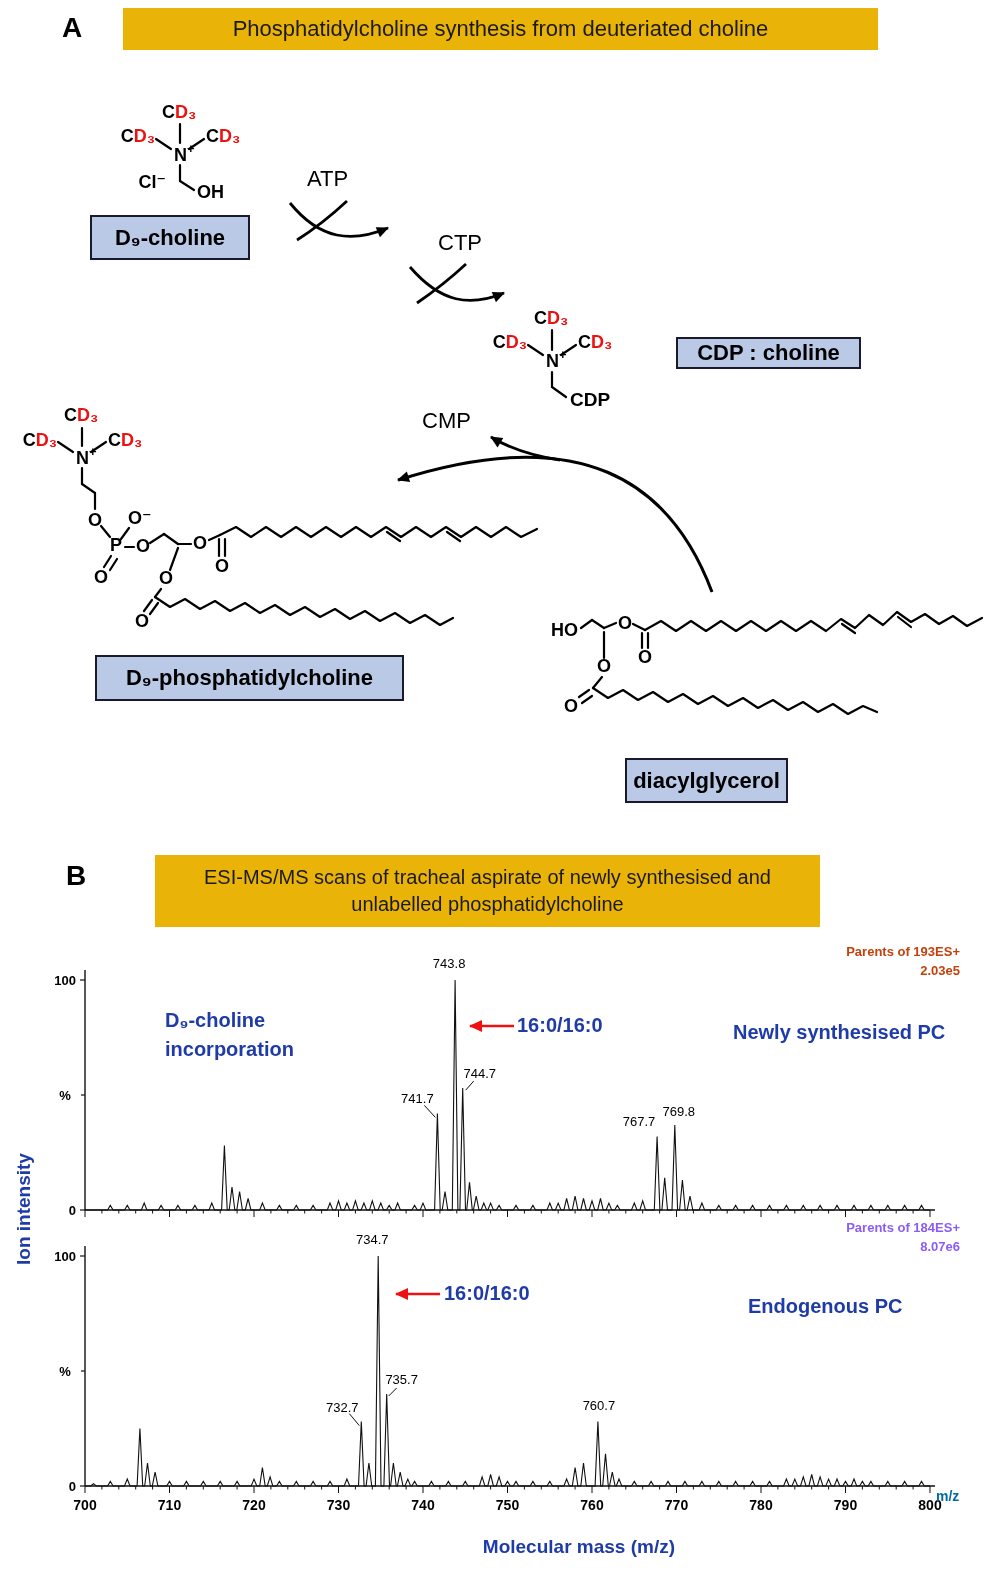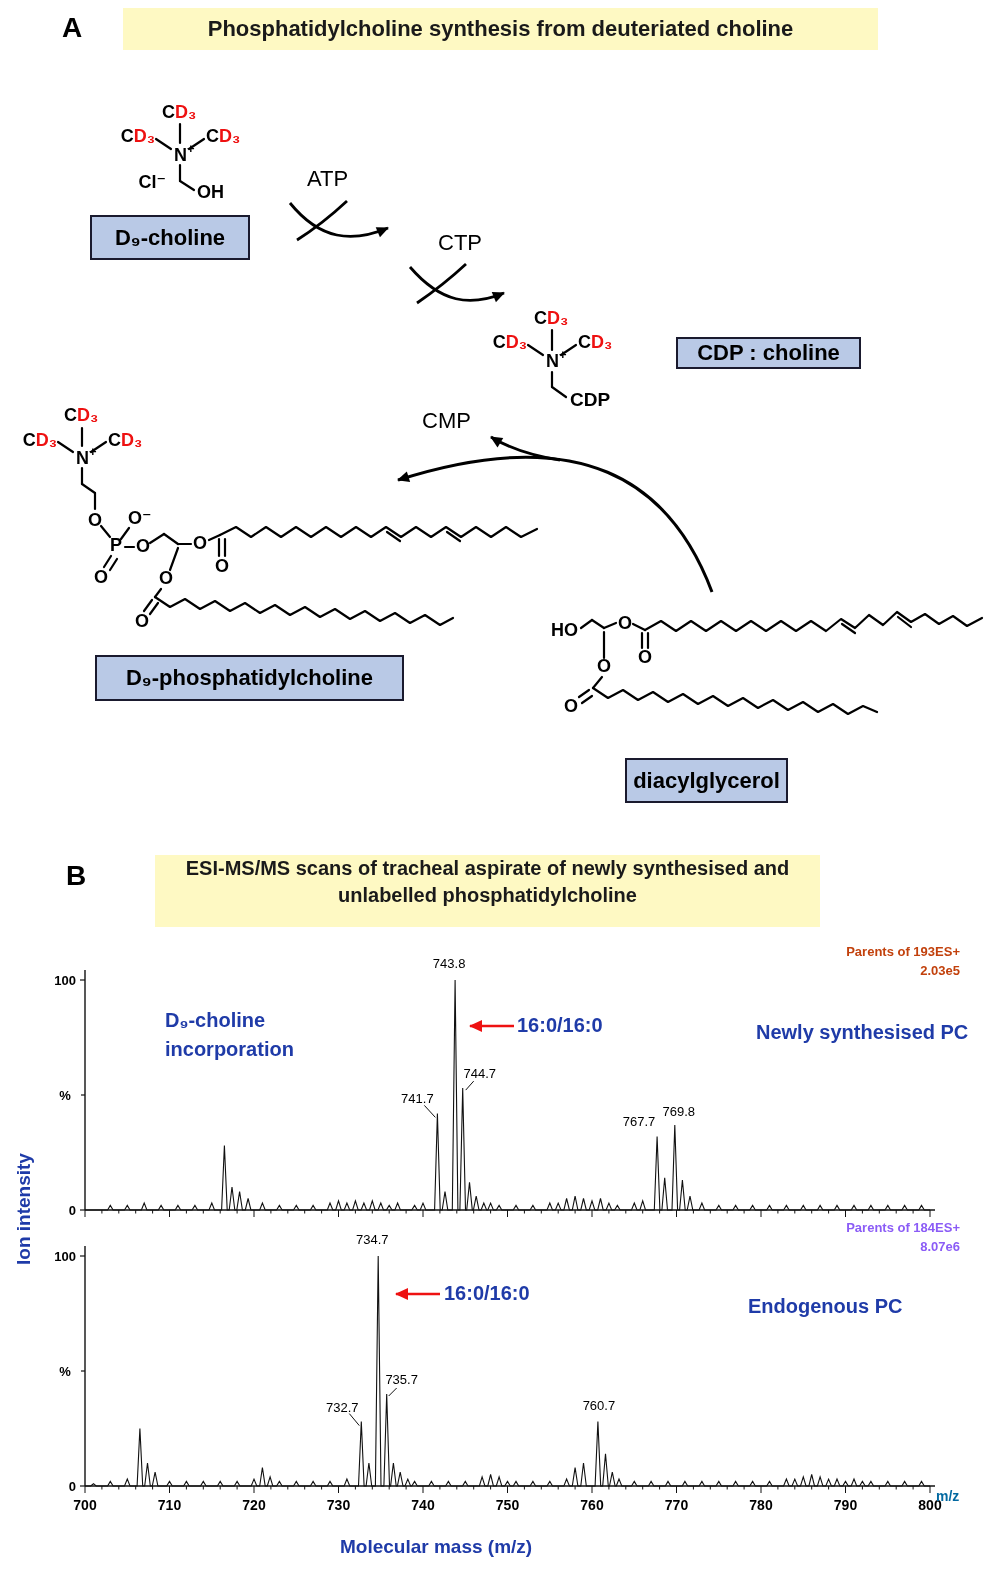--- a/index.html
+++ b/index.html
@@ -1,20 +1,20 @@
 <!DOCTYPE html>
 <html><head>
 <meta charset="utf-8">
 <style>
   * { margin:0; padding:0; box-sizing:border-box; }
   body { font-family:"Liberation Sans","DejaVu Sans",sans-serif; background:#ffffff; }
   .page { position:relative; width:1000px; height:1585px; background:#ffffff; overflow:hidden; }
   .abs { position:absolute; }
   .panel-letter { font-size:28px; font-weight:bold; color:#000; }
-  .title-box { background:#fef9c3; text-align:center; font-weight:bold; color:#1a1a1a; }
+  .title-box { background:#eab308; text-align:center; font-weight:normal; color:#1a1a1a; }
   .label-box { background:#B9C9E6; border:2.5px solid #1a1a2e; display:flex; align-items:center; justify-content:center;
                font-weight:bold; font-size:22px; color:#000; }
   .blue20 { color:#1F3BA8; font-weight:bold; font-size:20px; line-height:29px; }
   .blue19 { color:#1F3BA8; font-weight:bold; font-size:19px; }
   .anno { color:#1F3BA8; font-weight:bold; font-size:20px; }
   .scanlab { width:170px; text-align:right; font-size:13px; font-weight:bold; line-height:19px; }
   .red-text { color:#c2410c; }
   .green-text { color:#8b5cf6; }
   .mzunit { font-size:14px; font-weight:bold; color:#0369a1;margin-top:11px; }
   .vert { transform:rotate(-90deg); transform-origin:center; width:220px; text-align:center; }
@@ -150,39 +150,39 @@
     <text class="atom" x="604" y="672" text-anchor="middle">O</text>
     <text class="atom" x="571" y="712" text-anchor="middle">O</text>
   </svg>
 
   <div class="abs label-box" style="left:90px;top:215px;width:160px;height:45px">D₉-choline</div>
   <div class="abs label-box" style="left:676px;top:337px;width:185px;height:32px">CDP : choline</div>
   <div class="abs label-box" style="left:95px;top:655px;width:309px;height:46px">D₉-phosphatidylcholine</div>
   <div class="abs label-box" style="left:625px;top:758px;width:163px;height:45px">diacylglycerol</div>
 
   <div class="abs panel-letter" style="left:66px;top:860px">B</div>
-  <div class="abs title-box" style="left:155px;top:855px;width:665px;height:72px;font-size:20px;line-height:27px">
+  <div class="abs title-box" style="left:155px;top:855px;width:665px;height:72px;font-size:20px;padding-top:9px;line-height:27px">
     <div>ESI-MS/MS scans of tracheal aspirate of newly synthesised and</div>
     <div>unlabelled phosphatidylcholine</div>
   </div>
 
   <div class="abs scanlab red-text" style="left:790px;top:942px">
     <div>Parents of 193ES+</div>
     <div>2.03e5</div>
   </div>
   <div class="abs scanlab green-text" style="left:790px;top:1218px">
     <div>Parents of 184ES+</div>
     <div>8.07e6</div>
   </div>
 
   <div class="abs blue20" style="left:165px;top:1006px">
     <div>D₉-choline</div>
     <div>incorporation</div>
   </div>
-  <div class="abs blue20" style="left:756px;top:1018px">Newly synthesised PC</div>
+  <div class="abs blue20" style="left:733px;top:1018px">Newly synthesised PC</div>
   <div class="abs blue20" style="left:748px;top:1292px">Endogenous PC</div>
 
   <div class="abs anno" style="left:517px;top:1014px">16:0/16:0</div>
   <div class="abs anno" style="left:444px;top:1282px">16:0/16:0</div>
 
   <svg id="specsvg" class="abs" style="left:0;top:0" width="1000" height="1585" viewBox="0 0 1000 1585">
     <line x1="514" y1="1026" x2="470" y2="1026" stroke="#EE1111" stroke-width="2.6" marker-end="url(#ahR)"></line>
     <line x1="440" y1="1294" x2="396" y2="1294" stroke="#EE1111" stroke-width="2.6" marker-end="url(#ahR)"></line>
   <path d="M85,1210 L107.6,1210 L110.3,1205.4 L113.1,1210 L124.5,1210 L127.3,1205.4 L130.0,1210 L141.4,1210 L144.2,1203.1 L146.9,1210 L158.3,1210 L161.1,1205.4 L163.8,1210 L175.2,1210 L177.9,1205.4 L180.7,1210 L192.1,1210 L194.9,1205.4 L197.6,1210 L209.0,1210 L211.8,1203.1 L214.5,1210 L221.6,1210 L224.4,1145.6 L227.2,1210 L229.2,1210 L232.0,1187.0 L234.8,1210 L236.8,1210 L239.6,1191.6 L242.4,1210 L245.3,1210 L248.1,1198.5 L250.9,1210 L259.7,1210 L262.4,1203.1 L265.2,1210 L276.6,1210 L279.4,1205.4 L282.1,1210 L293.5,1210 L296.3,1205.4 L299.0,1210 L310.4,1210 L313.1,1205.4 L315.9,1210 L327.3,1210 L330.0,1203.1 L332.8,1210 L335.7,1210 L338.5,1200.8 L341.3,1210 L344.2,1210 L346.9,1203.1 L349.7,1210 L352.6,1210 L355.4,1200.8 L358.2,1210 L361.1,1210 L363.9,1203.1 L366.6,1210 L369.5,1210 L372.3,1200.8 L375.1,1210 L378.0,1210 L380.8,1203.1 L383.5,1210 L386.4,1210 L389.2,1205.4 L392.0,1210 L394.9,1210 L397.6,1203.1 L400.4,1210 L411.8,1210 L414.6,1205.4 L417.3,1210 L420.2,1210 L423.0,1203.1 L425.8,1210 L434.6,1210 L437.4,1113.4 L440.2,1210 L442.2,1210 L445.0,1191.6 L447.8,1210 L452.3,1210 L455.1,980.0 L457.9,1210 L459.9,1210 L462.7,1088.1 L465.5,1210 L466.7,1210 L469.5,1182.4 L472.3,1210 L473.4,1210 L476.2,1196.2 L479.0,1210 L481.1,1210 L483.8,1203.1 L486.6,1210 L487.8,1210 L490.6,1203.1 L493.4,1210 L496.3,1210 L499.1,1205.4 L501.8,1210 L513.2,1210 L516.0,1205.4 L518.7,1210 L530.1,1210 L532.9,1205.4 L535.6,1210 L547.0,1210 L549.8,1203.1 L552.5,1210 L555.4,1210 L558.2,1203.1 L561.0,1210 L563.9,1210 L566.6,1198.5 L569.4,1210 L572.3,1210 L575.1,1196.2 L577.9,1210 L580.8,1210 L583.5,1198.5 L586.3,1210 L589.2,1210 L592.0,1200.8 L594.8,1210 L597.7,1210 L600.5,1198.5 L603.2,1210 L606.1,1210 L608.9,1203.1 L611.7,1210 L614.6,1210 L617.4,1205.4 L620.1,1210 L631.5,1210 L634.3,1203.1 L637.0,1210 L639.9,1210 L642.7,1200.8 L645.5,1210 L654.3,1210 L657.1,1136.4 L659.9,1210 L661.9,1210 L664.7,1177.8 L667.5,1210 L672.0,1210 L674.8,1124.9 L677.6,1210 L679.6,1210 L682.4,1180.1 L685.2,1210 L687.2,1210 L690.0,1196.2 L692.8,1210 L699.1,1210 L701.9,1203.1 L704.6,1210 L716.0,1210 L718.8,1205.4 L721.5,1210 L732.9,1210 L735.6,1205.4 L738.4,1210 L749.8,1210 L752.6,1205.4 L755.3,1210 L766.7,1210 L769.5,1205.4 L772.2,1210 L783.6,1210 L786.4,1205.4 L789.1,1210 L800.5,1210 L803.3,1205.4 L806.0,1210 L817.4,1210 L820.1,1205.4 L822.9,1210 L834.3,1210 L837.0,1205.4 L839.8,1210 L851.2,1210 L854.0,1205.4 L856.7,1210 L868.1,1210 L870.9,1205.4 L873.6,1210 L885.0,1210 L887.8,1205.4 L890.5,1210 L901.9,1210 L904.6,1205.4 L907.4,1210 L918.8,1210 L921.5,1205.4 L924.3,1210 L930,1210" fill="none" stroke="#111" stroke-width="1.1"></path>
       <line x1="85" y1="970" x2="85" y2="1210" stroke="#111" stroke-width="1.4"></line>
@@ -224,16 +224,16 @@
       <text x="423" y="1510" class="axisNum" text-anchor="middle">740</text>
       <text x="507.5" y="1510" class="axisNum" text-anchor="middle">750</text>
       <text x="592" y="1510" class="axisNum" text-anchor="middle">760</text>
       <text x="676.5" y="1510" class="axisNum" text-anchor="middle">770</text>
       <text x="761" y="1510" class="axisNum" text-anchor="middle">780</text>
       <text x="845.5" y="1510" class="axisNum" text-anchor="middle">790</text>
       <text x="930" y="1510" class="axisNum" text-anchor="middle">800</text>
     </svg>
 
   <div class="abs blue19 vert" style="left:-86px;top:1198px">Ion intensity</div>
-  <div class="abs blue19" style="left:340px;top:1536px;width:335px;text-align:left">Molecular mass (m/z)</div>
+  <div class="abs blue19" style="left:340px;top:1536px;width:335px;text-align:right">Molecular mass (m/z)</div>
   <div class="abs mzunit" style="left:936px;top:1477px">m/z</div>
 
 </div>
 
 </body></html>

